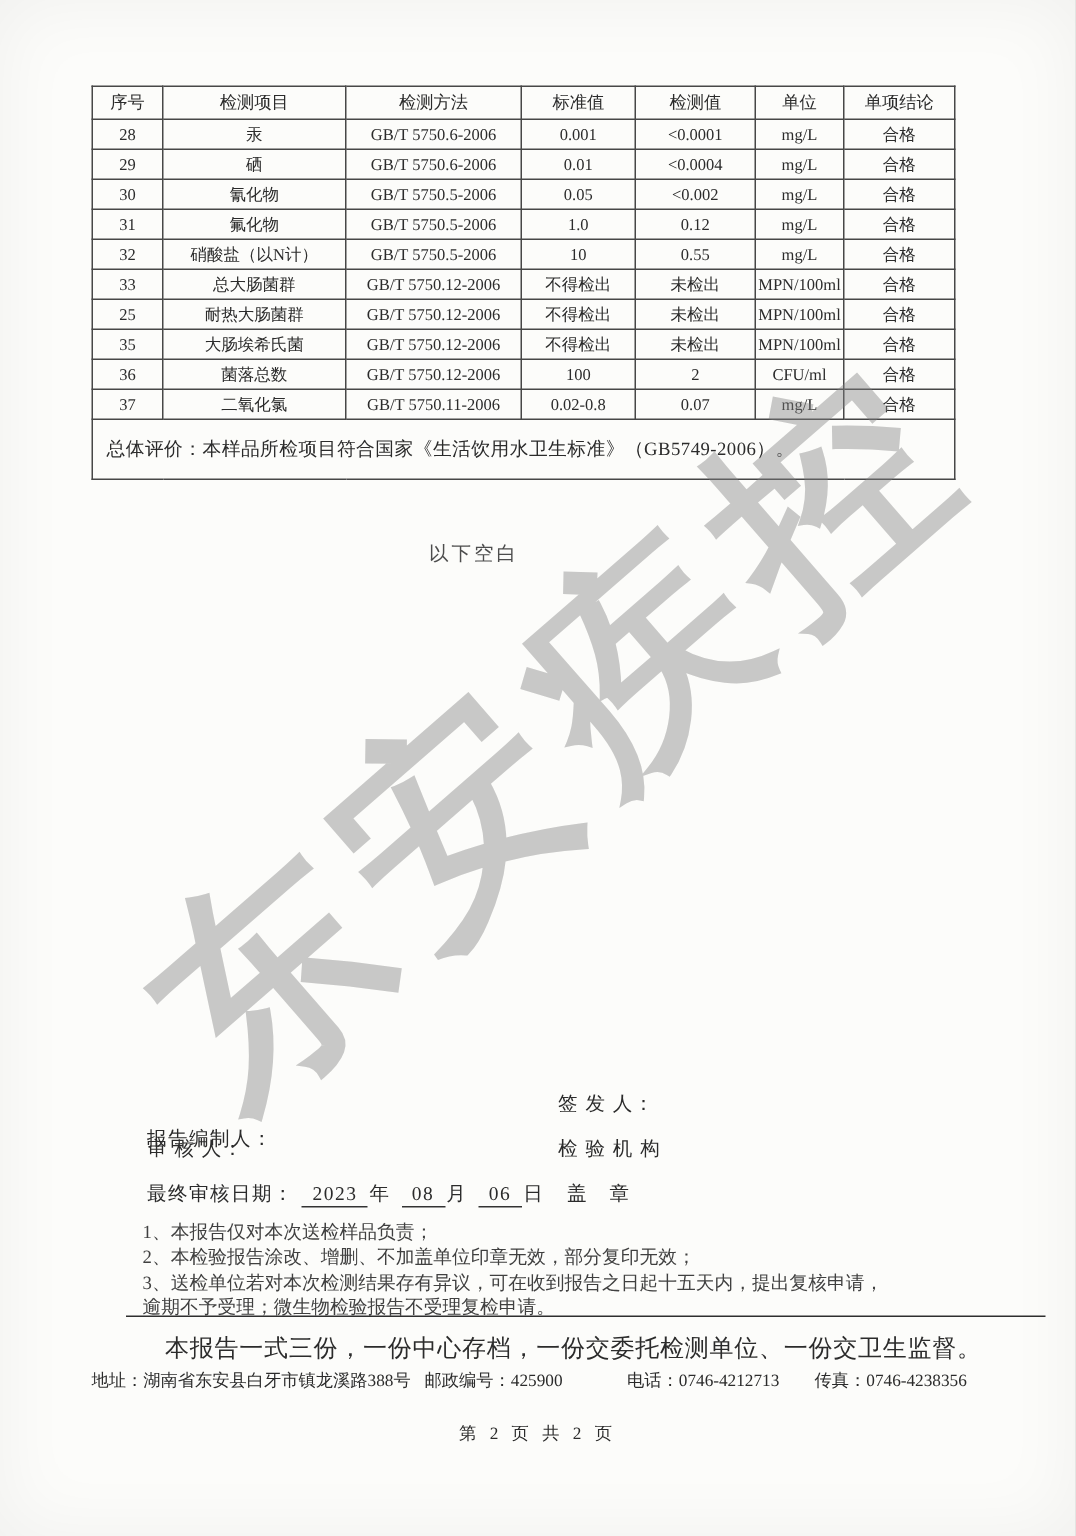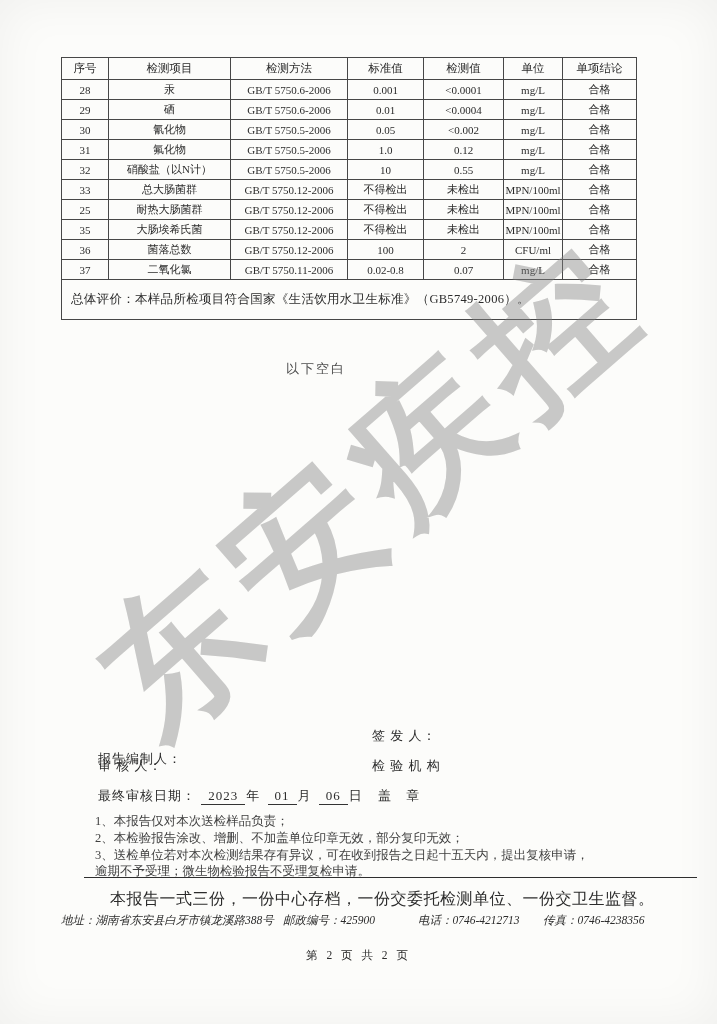--- a/index.html
+++ b/index.html
@@ -50,21 +50,21 @@
   .u { display:inline-block; border-bottom:1px solid #333; padding:0 7px; margin:0 1px; }
   .date-part { margin-right:2px; }
   
   .notes { position:absolute; left:95px; top:813px; font-size:12.5px;
            line-height:16.8px; color:#404040; width:600px; }
   .rule { position:absolute; left:84px; top:877px; width:613px; height:0;
           border-top:1.5px solid #2e2e2e; }
   .distribution { position:absolute; left:110px; top:889px; font-size:16px;
                   letter-spacing:0.5px; }
   .addr-row { position:absolute; left:0; top:913px; width:601px; height:16px;
-              font-size:11.5px;font-style:italic; }
+              font-size:11.5px; }
   .addr-row span { position:absolute; white-space:nowrap; }
   .addr-address { left:61px; }
   .addr-postal  { left:283px; }
   .addr-phone   { left:418px; }
   .addr-fax     { left:543px; }
   .page-footer { position:absolute; left:0; top:948px; width:717px;
                  text-align:center; font-size:11.5px; letter-spacing:3px; }
 </style>
 </head>
 <body>
@@ -196,21 +196,21 @@
   <div class="watermark">东安疾控</div>
 
   <div class="sig sig-compiler">报告编制人：</div>
   <div class="sig sig-issuer">签 发 人：</div>
   <div class="sig sig-reviewer">审 核 人：</div>
   <div class="sig sig-agency">检 验 机 构</div>
 
   <div class="sig sig-dateline">
     <span>最终审核日期：</span>
     <span class="u">2023</span><span class="date-part">年</span>
-    <span class="u">01</span><span class="date-part">月</span>
+    <span class="u">08</span><span class="date-part">月</span>
     <span class="u">06</span><span class="date-part">日</span>
   </div>
 
   <div class="sig sig-seal">盖 章</div>
 
   <div class="notes">
     <div>1、本报告仅对本次送检样品负责；</div>
     <div>2、本检验报告涂改、增删、不加盖单位印章无效，部分复印无效；</div>
     <div>3、送检单位若对本次检测结果存有异议，可在收到报告之日起十五天内，提出复核申请，</div>
     <div>逾期不予受理；微生物检验报告不受理复检申请。</div>

